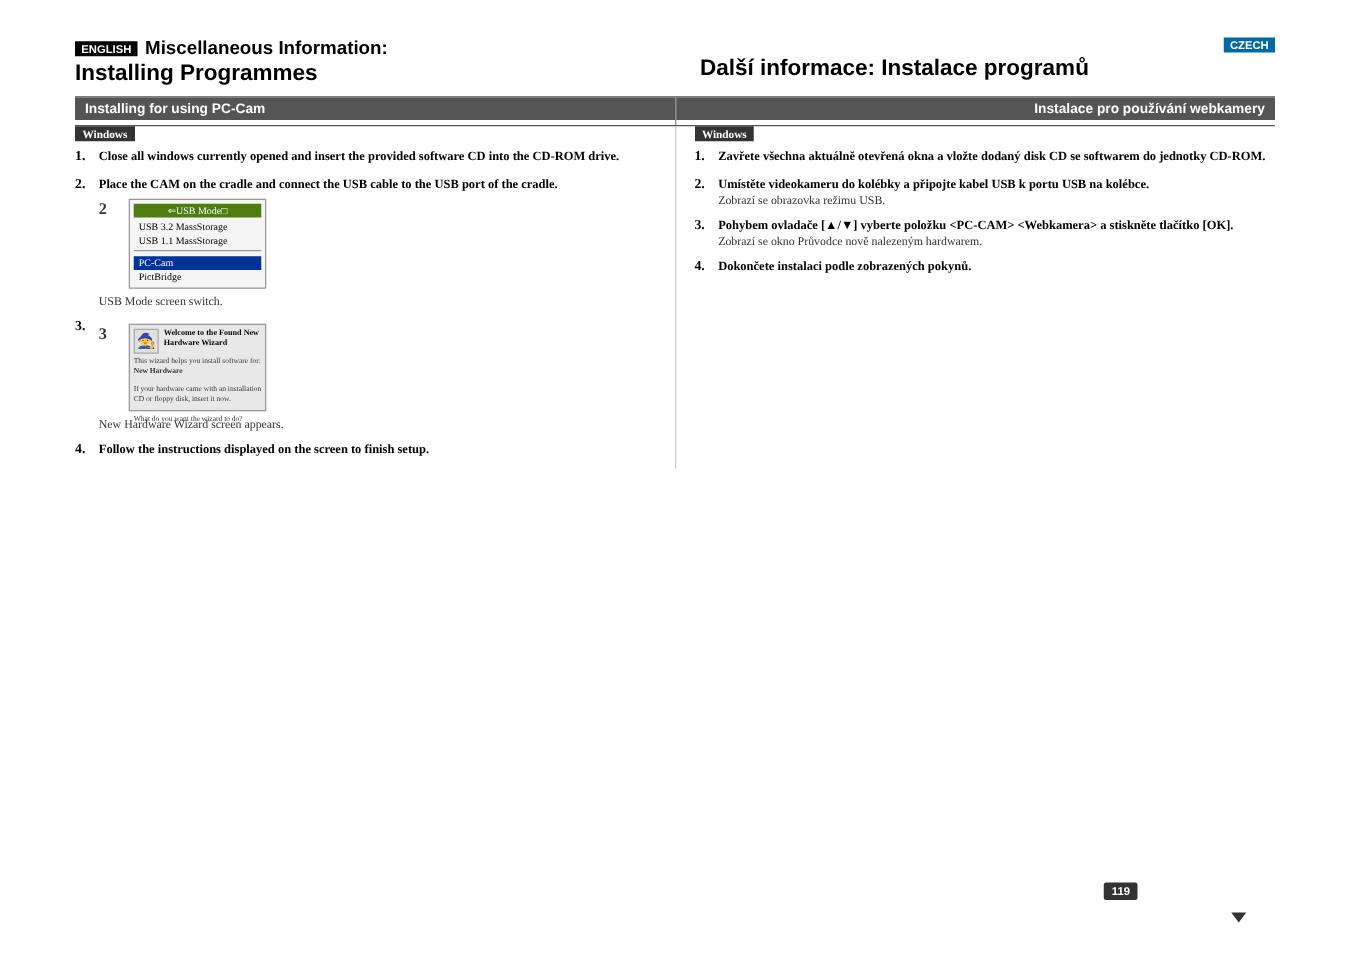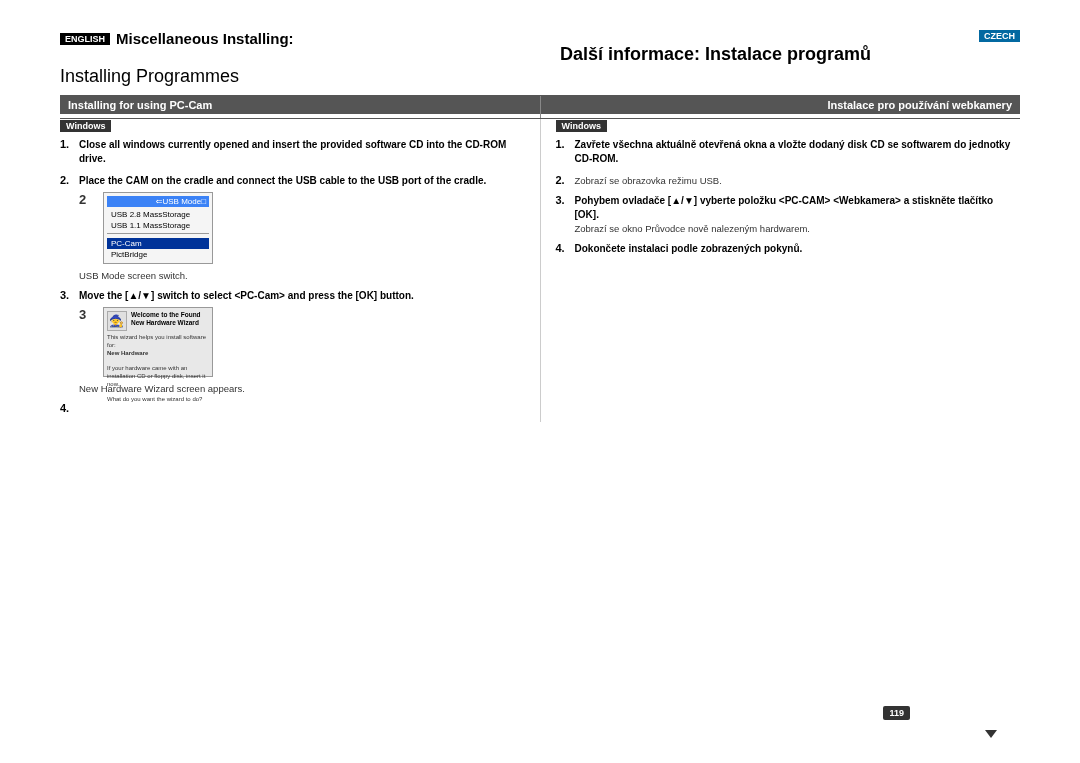--- a/index.html
+++ b/index.html
@@ -51,41 +51,42 @@
       margin-bottom: 2px;
     }
     .header-title-line1 {
       font-size: 15px;
       font-weight: bold;
       display: flex;
       align-items: center;
     }
     .header-title-line2 {
       font-size: 18px;
-      font-weight: normal;
-      margin-top: 19px;
+      font-weight: bold;
+      margin-top: 1px;
     }
     .right-header-title-line2 {
       font-size: 18px;
       font-weight: bold;
       margin-top: 2px;
       clear: both;
     }
     .section-title {
       background: #555;
       color: #fff;
       font-size: 11px;
       font-weight: bold;
       padding: 3px 8px;
       margin-bottom: 4px;
     }
     
     .content-area {
       display: flex;
       margin-top: 0;
+      font-family: Liberation Serif, serif;
     }
     .content-left {
       flex: 1;
       padding-right: 15px;
       border-right: 1px solid #ccc;
     }
     .content-right {
       flex: 1;
       padding-left: 15px;
     }
@@ -141,27 +142,27 @@
       color: #333;
     }
     .screenshot-box {
       border: 1px solid #999;
       background: #f5f5f5;
       width: 110px;
       font-size: 8px;
       padding: 3px;
     }
     .screenshot-box .titlebar {
-      background: #3b82f6;
+      background: #4d7c0f;
       color: #fff;
       font-size: 8px;
       padding: 1px 3px;
       margin-bottom: 2px;
       display: flex;
-      justify-content: flex-end;
+      justify-content: center;
     }
     .screenshot-box .menu-item {
       font-size: 8px;
       padding: 1px 4px;
       color: #000;
     }
     .screenshot-box .menu-item.selected {
       background: #003399;
       color: #fff;
     }
@@ -213,21 +214,21 @@
   </style>
 </head>
 <body>
 
 <div class="page">
 
   <div class="header">
     <div class="left-header">
       <div class="header-title-line1">
         <span class="english-badge">ENGLISH</span>
-        <span>Miscellaneous Installing:</span>
+        <span>Miscellaneous Information:</span>
       </div>
       <div class="header-title-line2">Installing Programmes</div>
     </div>
     <div style="flex:1; padding-left:20px;">
       <div style="text-align:right; margin-bottom:2px;">
         <span class="czech-badge">CZECH</span>
       </div>
       <div class="right-header-title-line2">Další informace: Instalace programů</div>
     </div>
   </div>
@@ -261,36 +262,33 @@
               <strong>Place the CAM on the cradle and connect the USB cable to the USB port of the cradle.</strong>
             </span>
             
             <div class="screenshot-item" style="margin-top:4px;">
               <span class="screenshot-number">2</span>
               <div class="screenshot-box">
                 <div class="titlebar">
                   <span>⇐USB Mode</span>
                   <span>□</span>
                 </div>
-                <div class="menu-item">USB 2.8 MassStorage</div>
+                <div class="menu-item">USB 3.2 MassStorage</div>
                 <div class="menu-item">USB 1.1 MassStorage</div>
                 <div class="menu-item" style="border-top:1px solid #999; margin:2px 0;"></div>
                 <div class="menu-item selected">PC-Cam</div>
                 <div class="menu-item">PictBridge</div>
               </div>
             </div>
             <span class="step-sub">USB Mode screen switch.</span>
           </div>
         </li>
         <li>
           <span class="step-number">3.</span>
           <div>
-            <span class="step-text">
-              <strong>Move the [▲/▼] switch to select &lt;PC-Cam&gt; and press the [OK] button.</strong>
-            </span>
             
             <div class="screenshot-item" style="margin-top:4px;">
               <span class="screenshot-number">3</span>
               <div class="screenshot-box-large">
                 <div style="display:flex; align-items:flex-start; margin-bottom:3px;">
                   <div style="width:20px; height:20px; background:#e0e0e0; border:1px solid #aaa; display:flex; align-items:center; justify-content:center; margin-right:4px; flex-shrink:0;">
                     <span style="font-size:12px;">🧙</span>
                   </div>
                   <div style="font-size:6.5px; font-weight:bold; line-height:1.3;">Welcome to the Found New Hardware Wizard</div>
                 </div>
@@ -300,39 +298,45 @@
                   If your hardware came with an installation CD or floppy disk, insert it now.<br><br>
                   What do you want the wizard to do?
                 </div>
               </div>
             </div>
             <span class="step-sub">New Hardware Wizard screen appears.</span>
           </div>
         </li>
         <li>
           <span class="step-number">4.</span>
+          <span class="step-text">
+            <strong>Follow the instructions displayed on the screen to finish setup.</strong>
+          </span>
         </li>
       </ol>
     </div>
 
     <div class="content-right">
       <div class="windows-badge">Windows</div>
 
       <ol class="steps-list">
         <li>
           <span class="step-number">1.</span>
           <div>
             <span class="step-text">
               <strong>Zavřete všechna aktuálně otevřená okna a vložte dodaný disk CD se softwarem do jednotky CD-ROM.</strong>
             </span>
           </div>
         </li>
         <li>
           <span class="step-number">2.</span>
           <div>
+            <span class="step-text">
+              <strong>Umístěte videokameru do kolébky a připojte kabel USB k portu USB na kolébce.</strong>
+            </span>
             <span class="step-sub">Zobrazí se obrazovka režimu USB.</span>
           </div>
         </li>
         <li>
           <span class="step-number">3.</span>
           <div>
             <span class="step-text">
               <strong>Pohybem ovladače [▲/▼] vyberte položku &lt;PC-CAM&gt; &lt;Webkamera&gt; a stiskněte tlačítko [OK].</strong>
             </span>
             <span class="step-sub">Zobrazí se okno Průvodce nově nalezeným hardwarem.</span>

